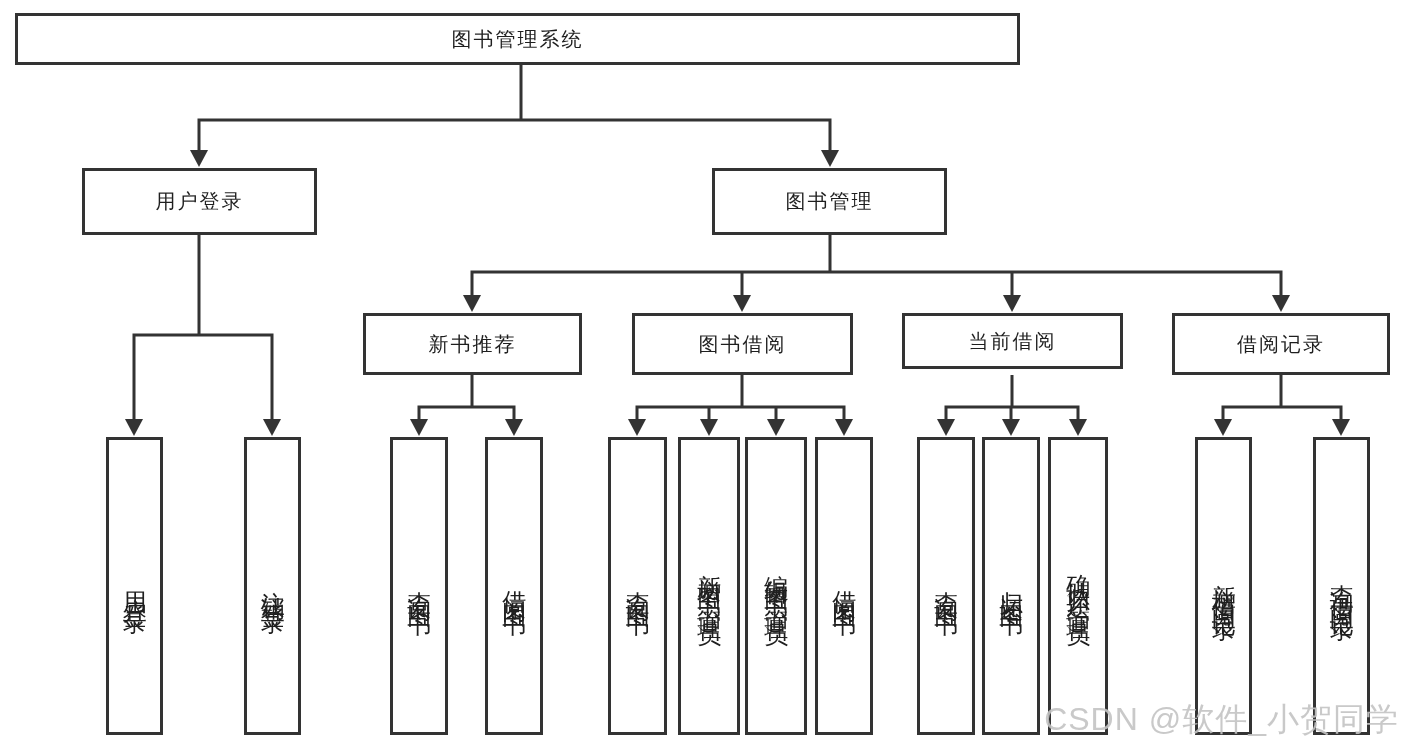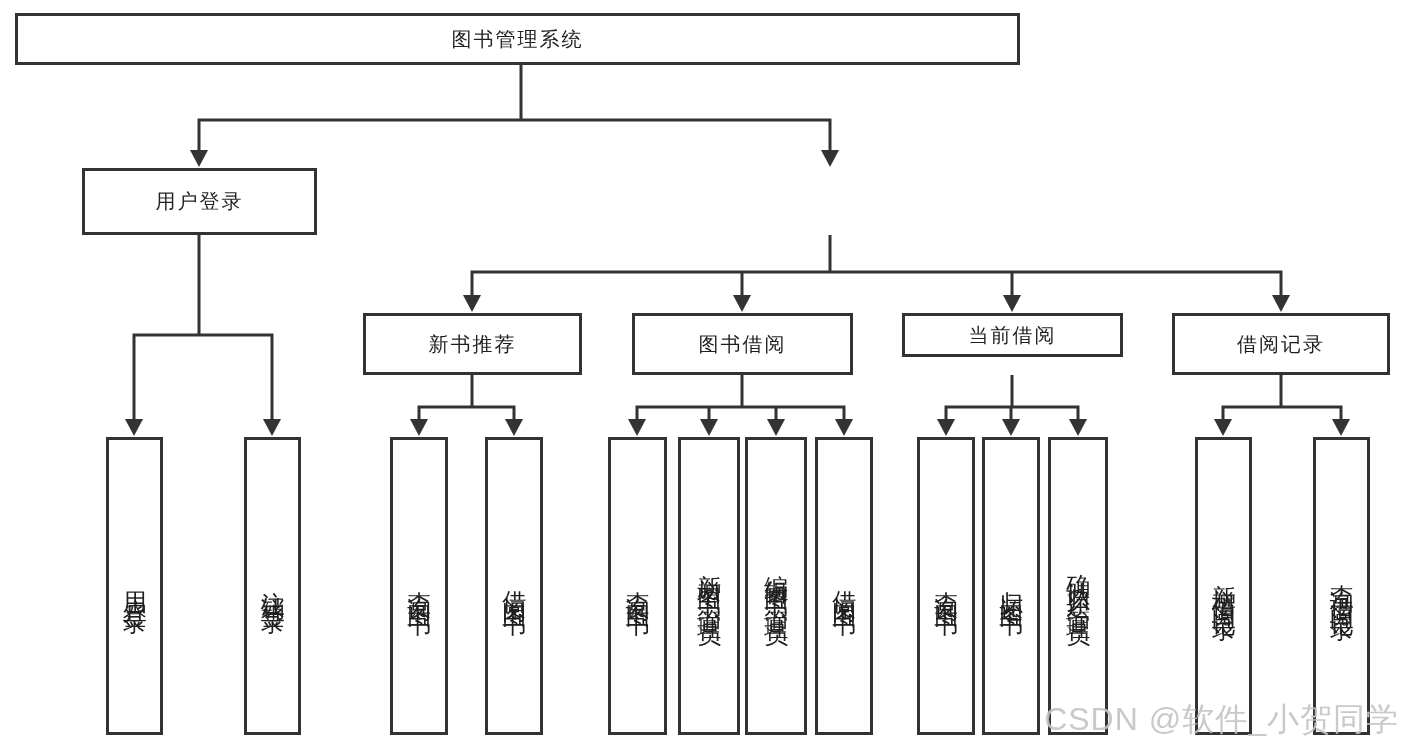--- a/index.html
+++ b/index.html
@@ -34,21 +34,21 @@
     font-size: 24px;
     letter-spacing: 7px;
     line-height: 1.1;
   }
   
   .n-root    { left: 15px;  top: 13px;  width: 1005px; height: 52px; }
   .n-l2-user { left: 82px;  top: 168px; width: 235px;  height: 67px; }
   .n-l2-book { left: 712px; top: 168px; width: 235px;  height: 67px; }
   .n-l3-new  { left: 363px; top: 313px; width: 219px;  height: 62px; }
   .n-l3-bor  { left: 632px; top: 313px; width: 221px;  height: 62px; }
-  .n-l3-cur  { left: 902px; top: 313px; width: 221px;  height: 44px; }
+  .n-l3-cur  { left: 902px; top: 313px; width: 221px;  height: 56px; }
   .n-l3-his  { left: 1172px;top: 313px; width: 218px;  height: 62px; text-align: center; }
   .leaf      { top: 437px; height: 298px; }
   .n-leaf-1  { left: 106px;  width: 57px; }
   .n-leaf-2  { left: 244px;  width: 57px; }
   .n-leaf-3  { left: 390px;  width: 58px; }
   .n-leaf-4  { left: 485px;  width: 58px; }
   .n-leaf-5  { left: 608px;  width: 59px; }
   .n-leaf-6  { left: 678px;  width: 62px; }
   .n-leaf-7  { left: 745px;  width: 62px; }
   .n-leaf-8  { left: 815px;  width: 58px; }
@@ -116,20 +116,23 @@
     </g>
   </svg>
 
   <div class="node n-root">
     <span class="hlabel">图书管理系统</span>
   </div>
 
   <div class="node n-l2-user">
     <span class="hlabel">用户登录</span>
   </div>
+  <div class="node n-l2-book">
+    <span class="hlabel">图书管理</span>
+  </div>
 
   <div class="node n-l3-new">
     <span class="hlabel">新书推荐</span>
   </div>
   <div class="node n-l3-bor">
     <span class="hlabel">图书借阅</span>
   </div>
   <div class="node n-l3-cur">
     <span class="hlabel">当前借阅</span>
   </div>

